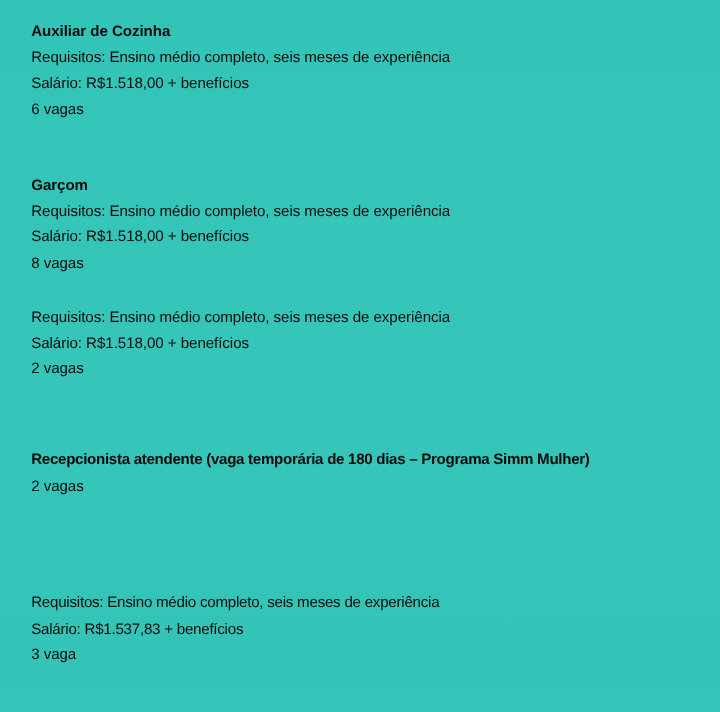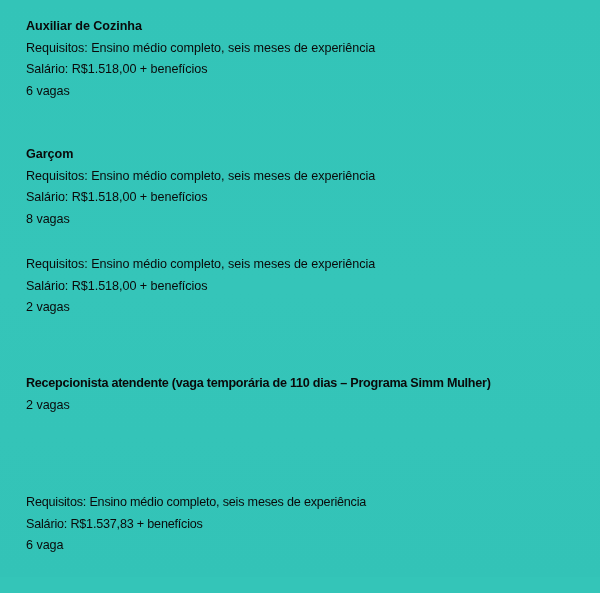--- a/index.html
+++ b/index.html
@@ -56,23 +56,23 @@
     <span class="line">8 vagas</span>
   </div>
 
   <div class="job" style="top:254px;">
     <span class="line">Requisitos: Ensino médio completo, seis meses de experiência</span>
     <span class="line">Salário: R$1.518,00 + benefícios</span>
     <span class="line">2 vagas</span>
   </div>
 
   <div class="job" style="top:373px;">
-    <span class="line title" style="letter-spacing:-0.25px;">Recepcionista atendente (vaga temporária de 110 dias – Programa Simm Mulher)</span>
+    <span class="line title" style="letter-spacing:-0.25px;">Recepcionista atendente (vaga temporária de 180 dias – Programa Simm Mulher)</span>
     <span class="line">2 vagas</span>
   </div>
 
   <div class="job" style="top:492px;">
     <span class="line" style="letter-spacing:-0.2px;">Requisitos: Ensino médio completo, seis meses de experiência</span>
     <span class="line" style="letter-spacing:-0.2px;">Salário: R$1.537,83 + benefícios</span>
-    <span class="line">6 vaga</span>
+    <span class="line">3 vaga</span>
   </div>
 
 </div>
 
 </body></html>

